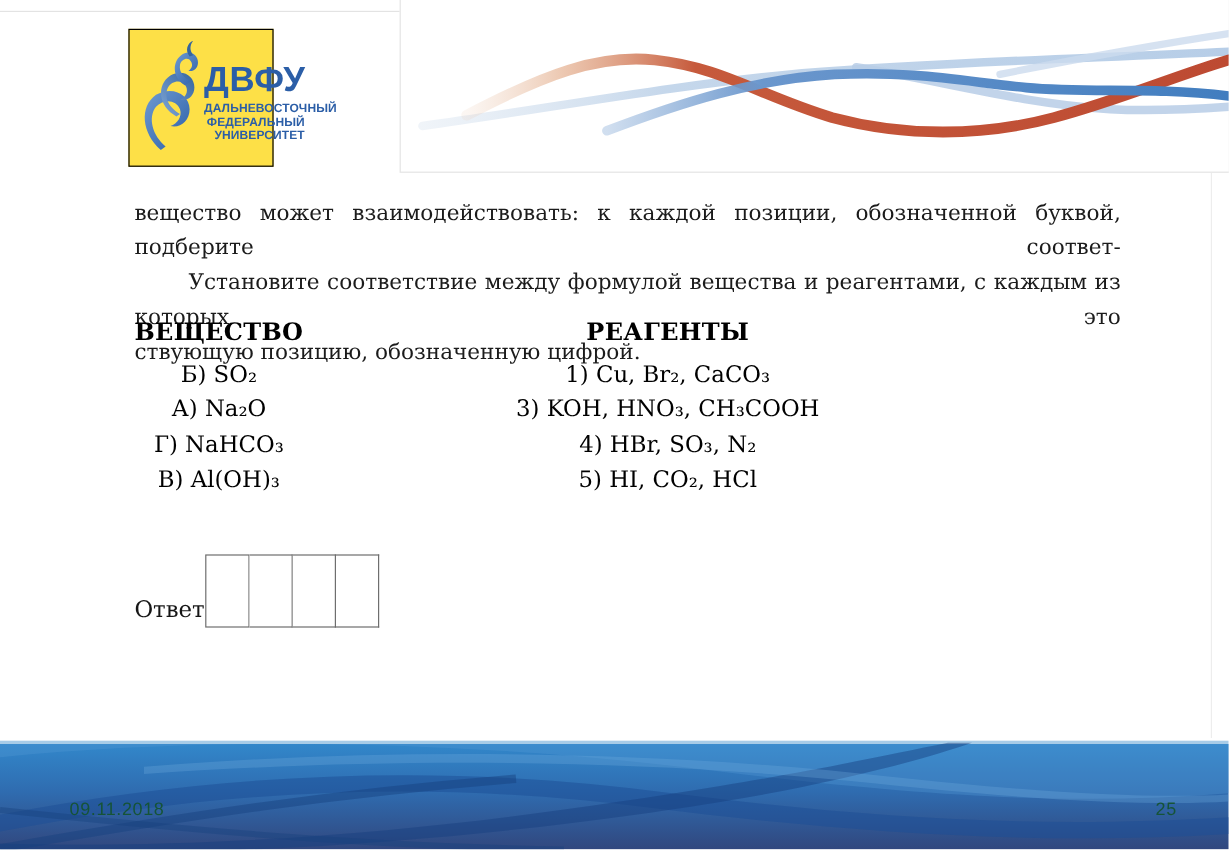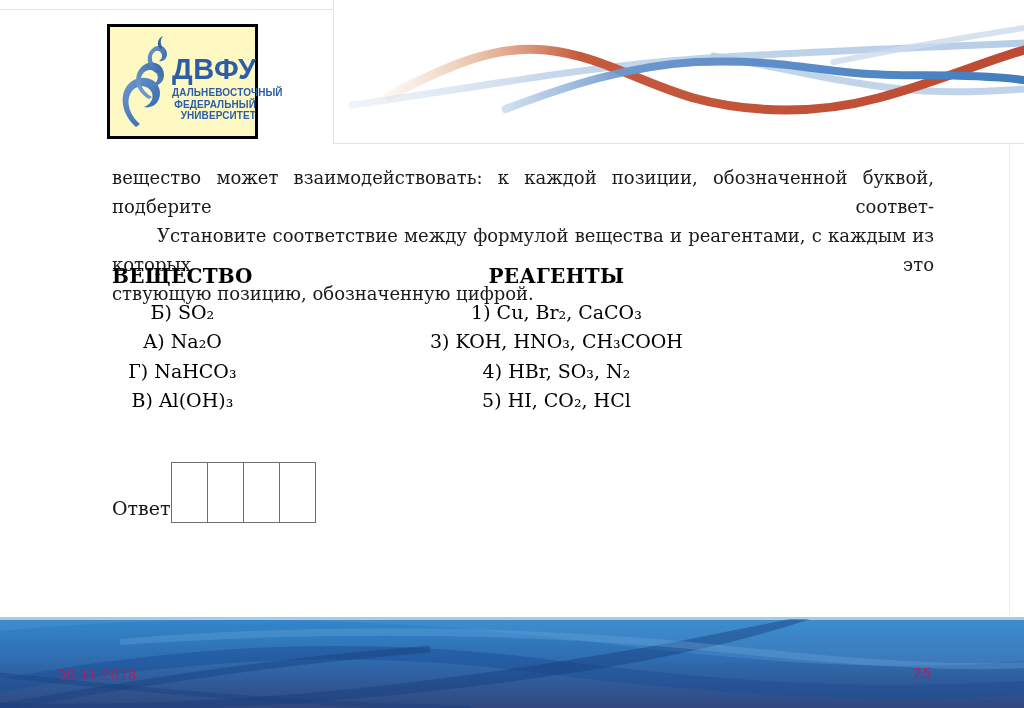--- a/index.html
+++ b/index.html
@@ -15,22 +15,22 @@
 
   
   .wavebox {
     position: absolute; left: 333px; top: -2px; width: 692px; height: 146px;
     background: #ffffff; border: 1px solid #e4e4e4; box-sizing: border-box;
   }
   .wavebox svg { display: block; width: 100%; height: 100%; }
 
   
   .logobox {
-    position: absolute; left: 107px; top: 24px; width: 151px; height: 115px;
-    background: #fef9c3; border: 3px solid #000000; box-sizing: border-box;
+    position: absolute; left: 107px; top: 24px; width: 121px; height: 115px;
+    background: #fde047; border: 1px solid #000000; box-sizing: border-box;
   }
   .logo-icon { position: absolute; left: 6px; top: 8px; width: 52px; height: 98px; }
   .logo-text {
     position: absolute; left: 62px; top: 27px; width: 84px;
     font-family: "Liberation Sans", sans-serif; color: #2b5ea7;
   }
   .logo-acronym { font-size: 29px; font-weight: bold; letter-spacing: 0.5px; line-height: 30px; }
   .logo-lines { margin-top: 3px; font-size: 10px; font-weight: bold; line-height: 11.5px; letter-spacing: 0.1px; text-align: right; }
 
   
@@ -51,24 +51,24 @@
   .answer-grid { position: absolute; left: 171px; top: 462px; display: flex; }
   .answer-cell { width: 35px; height: 59px; border: 1px solid #6e6e6e; border-left: none; background: #ffffff; }
   .answer-cell:first-child { border-left: 1px solid #6e6e6e; }
 
   
   .footer-band { position: absolute; left: 0; top: 617px; width: 1024px; height: 91px; }
   .footer-band svg { display: block; width: 100%; height: 100%; }
   .footer-date, .footer-page {
     position: absolute; top: 666px;
     font-family: "Liberation Sans", sans-serif; font-size: 15px;
-    color: #be185d; opacity: 0.9; letter-spacing: 0.5px;
+    color: #14532d; opacity: 0.9; letter-spacing: 0.5px;
   }
   .footer-date { left: 58px; }
-  .footer-page { left: 913px; font-family: Liberation Mono, monospace; }
+  .footer-page { left: 963px; }
 </style>
 </head>
 <body>
 
 <div class="hairline-top"></div>
 <div class="hairline-right"></div>
 
 <div class="wavebox">
   <svg viewBox="0 0 691 144" preserveAspectRatio="none">
     <defs>

